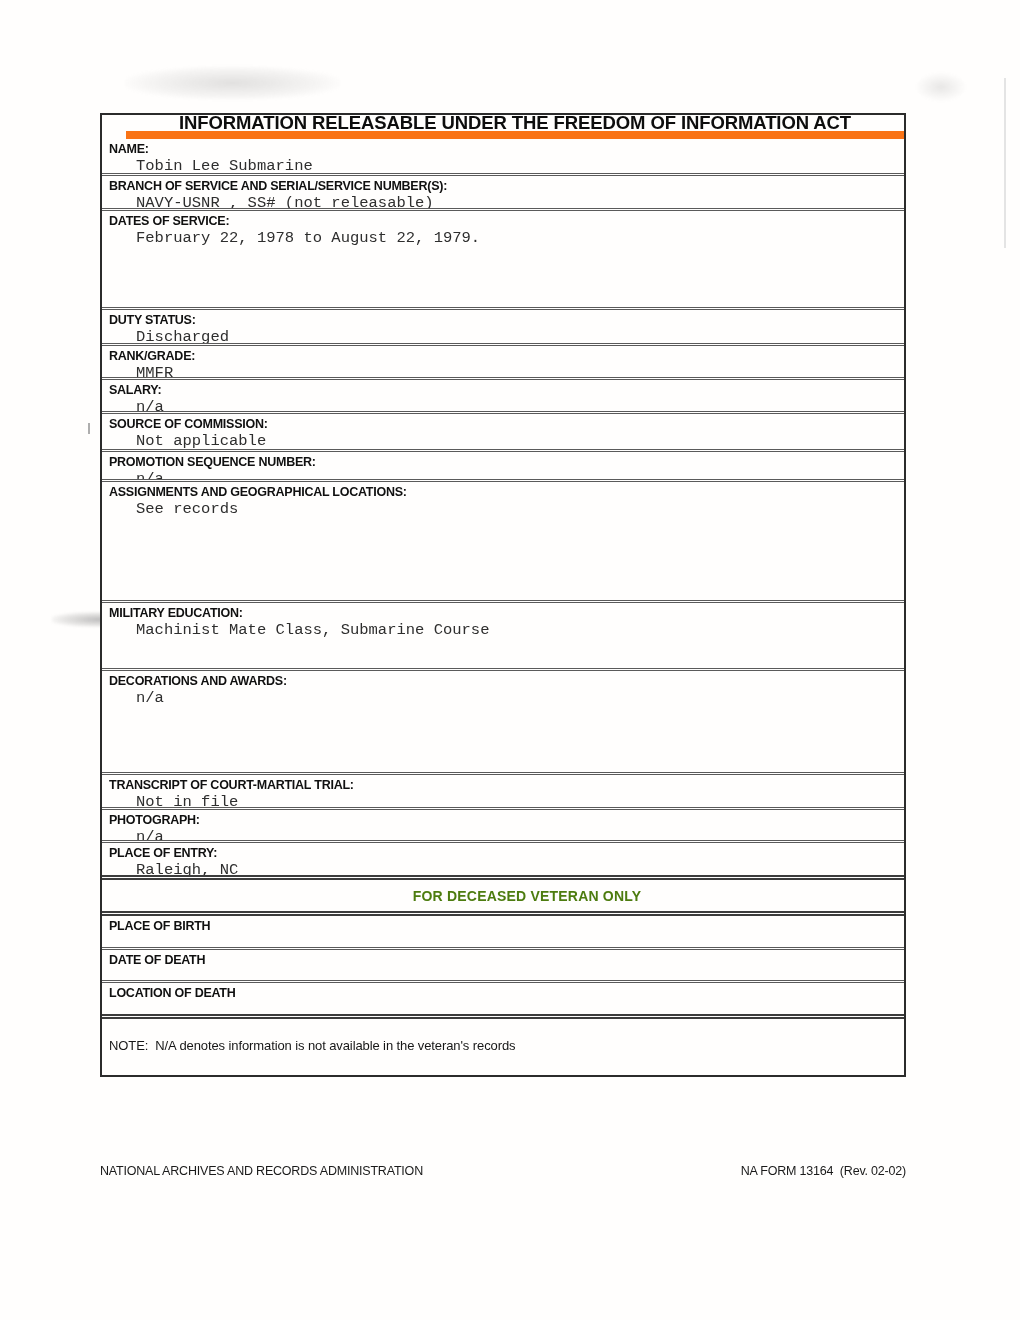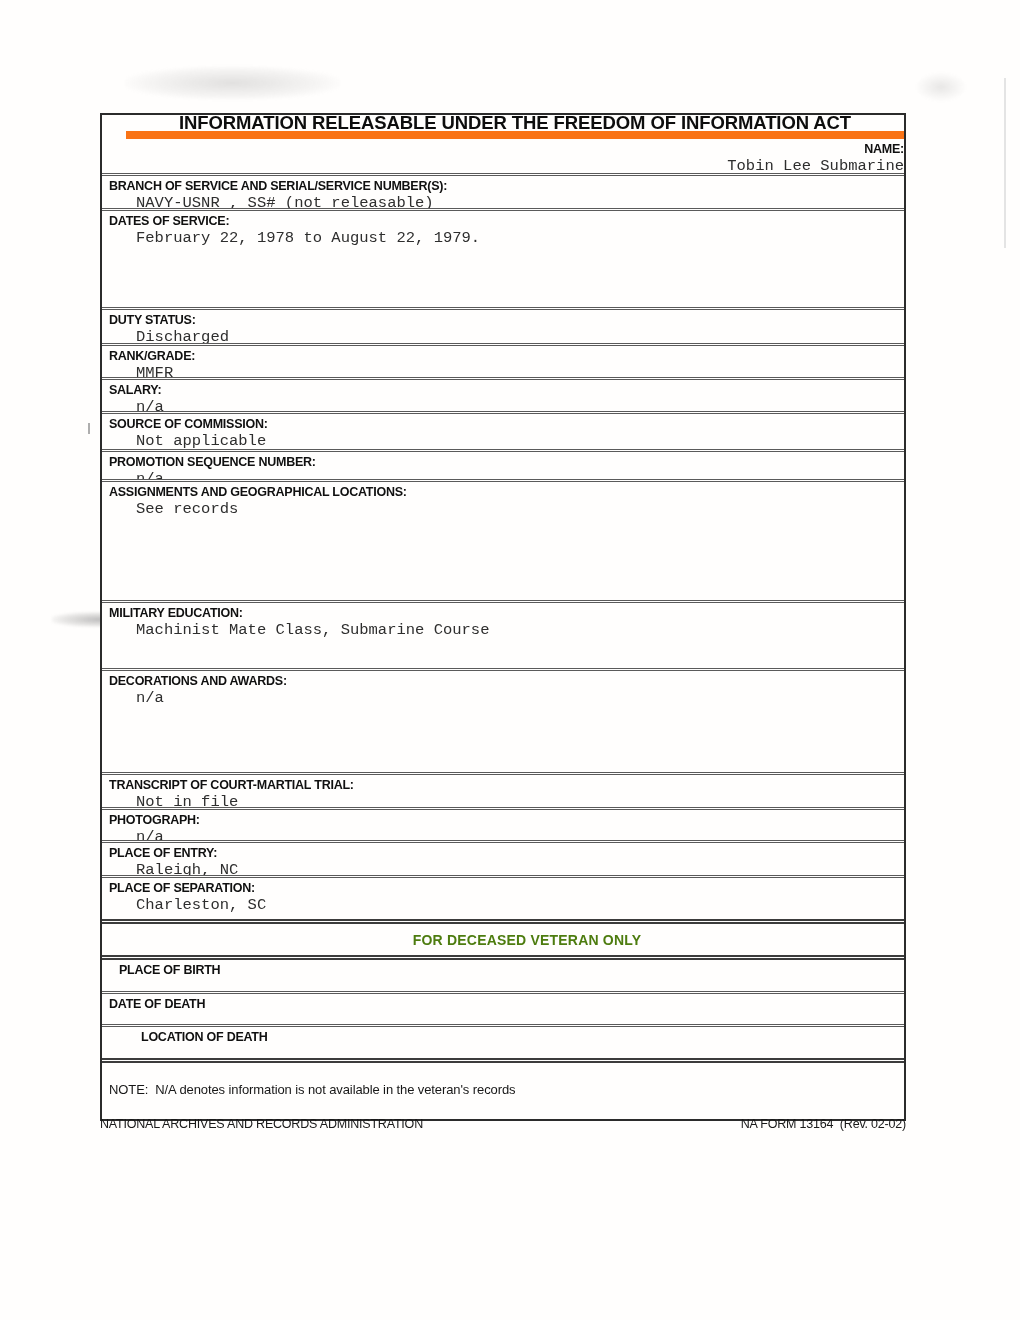--- a/index.html
+++ b/index.html
@@ -61,21 +61,21 @@
   .field-value {
     font-family: "Liberation Mono", monospace;
     font-size: 15.5px;
     color: #2e2e2e;
     padding: 2px 0 0 34px;
     line-height: 1.1;
     white-space: pre-wrap;
   }
 
   
-  .r0  { height: 34px; text-align: right; }
+  .r0  { height: 34px; }
   .r1  { height: 35px; }
   .r2  { height: 99px; }
   .r3  { height: 36px; }
   .r4  { height: 34px; }
   .r5  { height: 34px; }
   .r6  { height: 38px; }
   .r7  { height: 30px; }
   .r8  { height: 121px; }
   .r9  { height: 68px; }
   .r10 { height: 104px; }
@@ -93,43 +93,43 @@
     justify-content: center;
   }
   .section-header-text {
     font-size: 14px;
     font-weight: bold;
     letter-spacing: 0.2px;
     color: #4d7c0f;
     padding-left: 48px;
   }
 
-  .d0 { height: 31px; padding-left: 10px; }
+  .d0 { height: 31px; }
   .d1 { height: 33px; }
-  .d2 { height: 34px; padding-left: 32px; }
+  .d2 { height: 34px; }
   .d3 { height: 38px; }
   .deceased-row + .deceased-row { border-top: 3px double #5a5a5a; }
 
   .note-row {
     height: 61px;
     border-top: 5px double #3c3c3c;
   }
   .note-text {
     font-size: 13px;
     color: #171717;
     padding: 19px 0 0 7px;
     white-space: pre-wrap;
     letter-spacing: -0.1px;
   }
 
   
   .footer {
     position: absolute;
     left: 100px;
-    top: 1117px;
+    top: 1164px;
     width: 806px;
     display: flex;
     justify-content: space-between;
     align-items: flex-start;
   }
   .footer-agency, .footer-form-number {
     font-size: 12.5px;
     color: #1a1a1a;
     letter-spacing: -0.2px;
     white-space: pre-wrap;
@@ -242,24 +242,20 @@
     <div class="row field-row r12">
       <div class="field-label">PHOTOGRAPH:</div>
       <div class="field-value">n/a</div>
     </div>
 
     <div class="row field-row r13">
       <div class="field-label">PLACE OF ENTRY:</div>
       <div class="field-value">Raleigh, NC</div>
     </div>
 
-    <div class="row field-row r14">
-      <div class="field-label">PLACE OF SEPARATION:</div>
-      <div class="field-value">Charleston, SC</div>
-    </div>
 
     <div class="row section-header-row">
       <div class="section-header-text">FOR DECEASED VETERAN ONLY</div>
     </div>
 
     <div class="row deceased-row d0">
       <div class="field-label">PLACE OF BIRTH</div>
       <div class="field-value"></div>
     </div>
 

